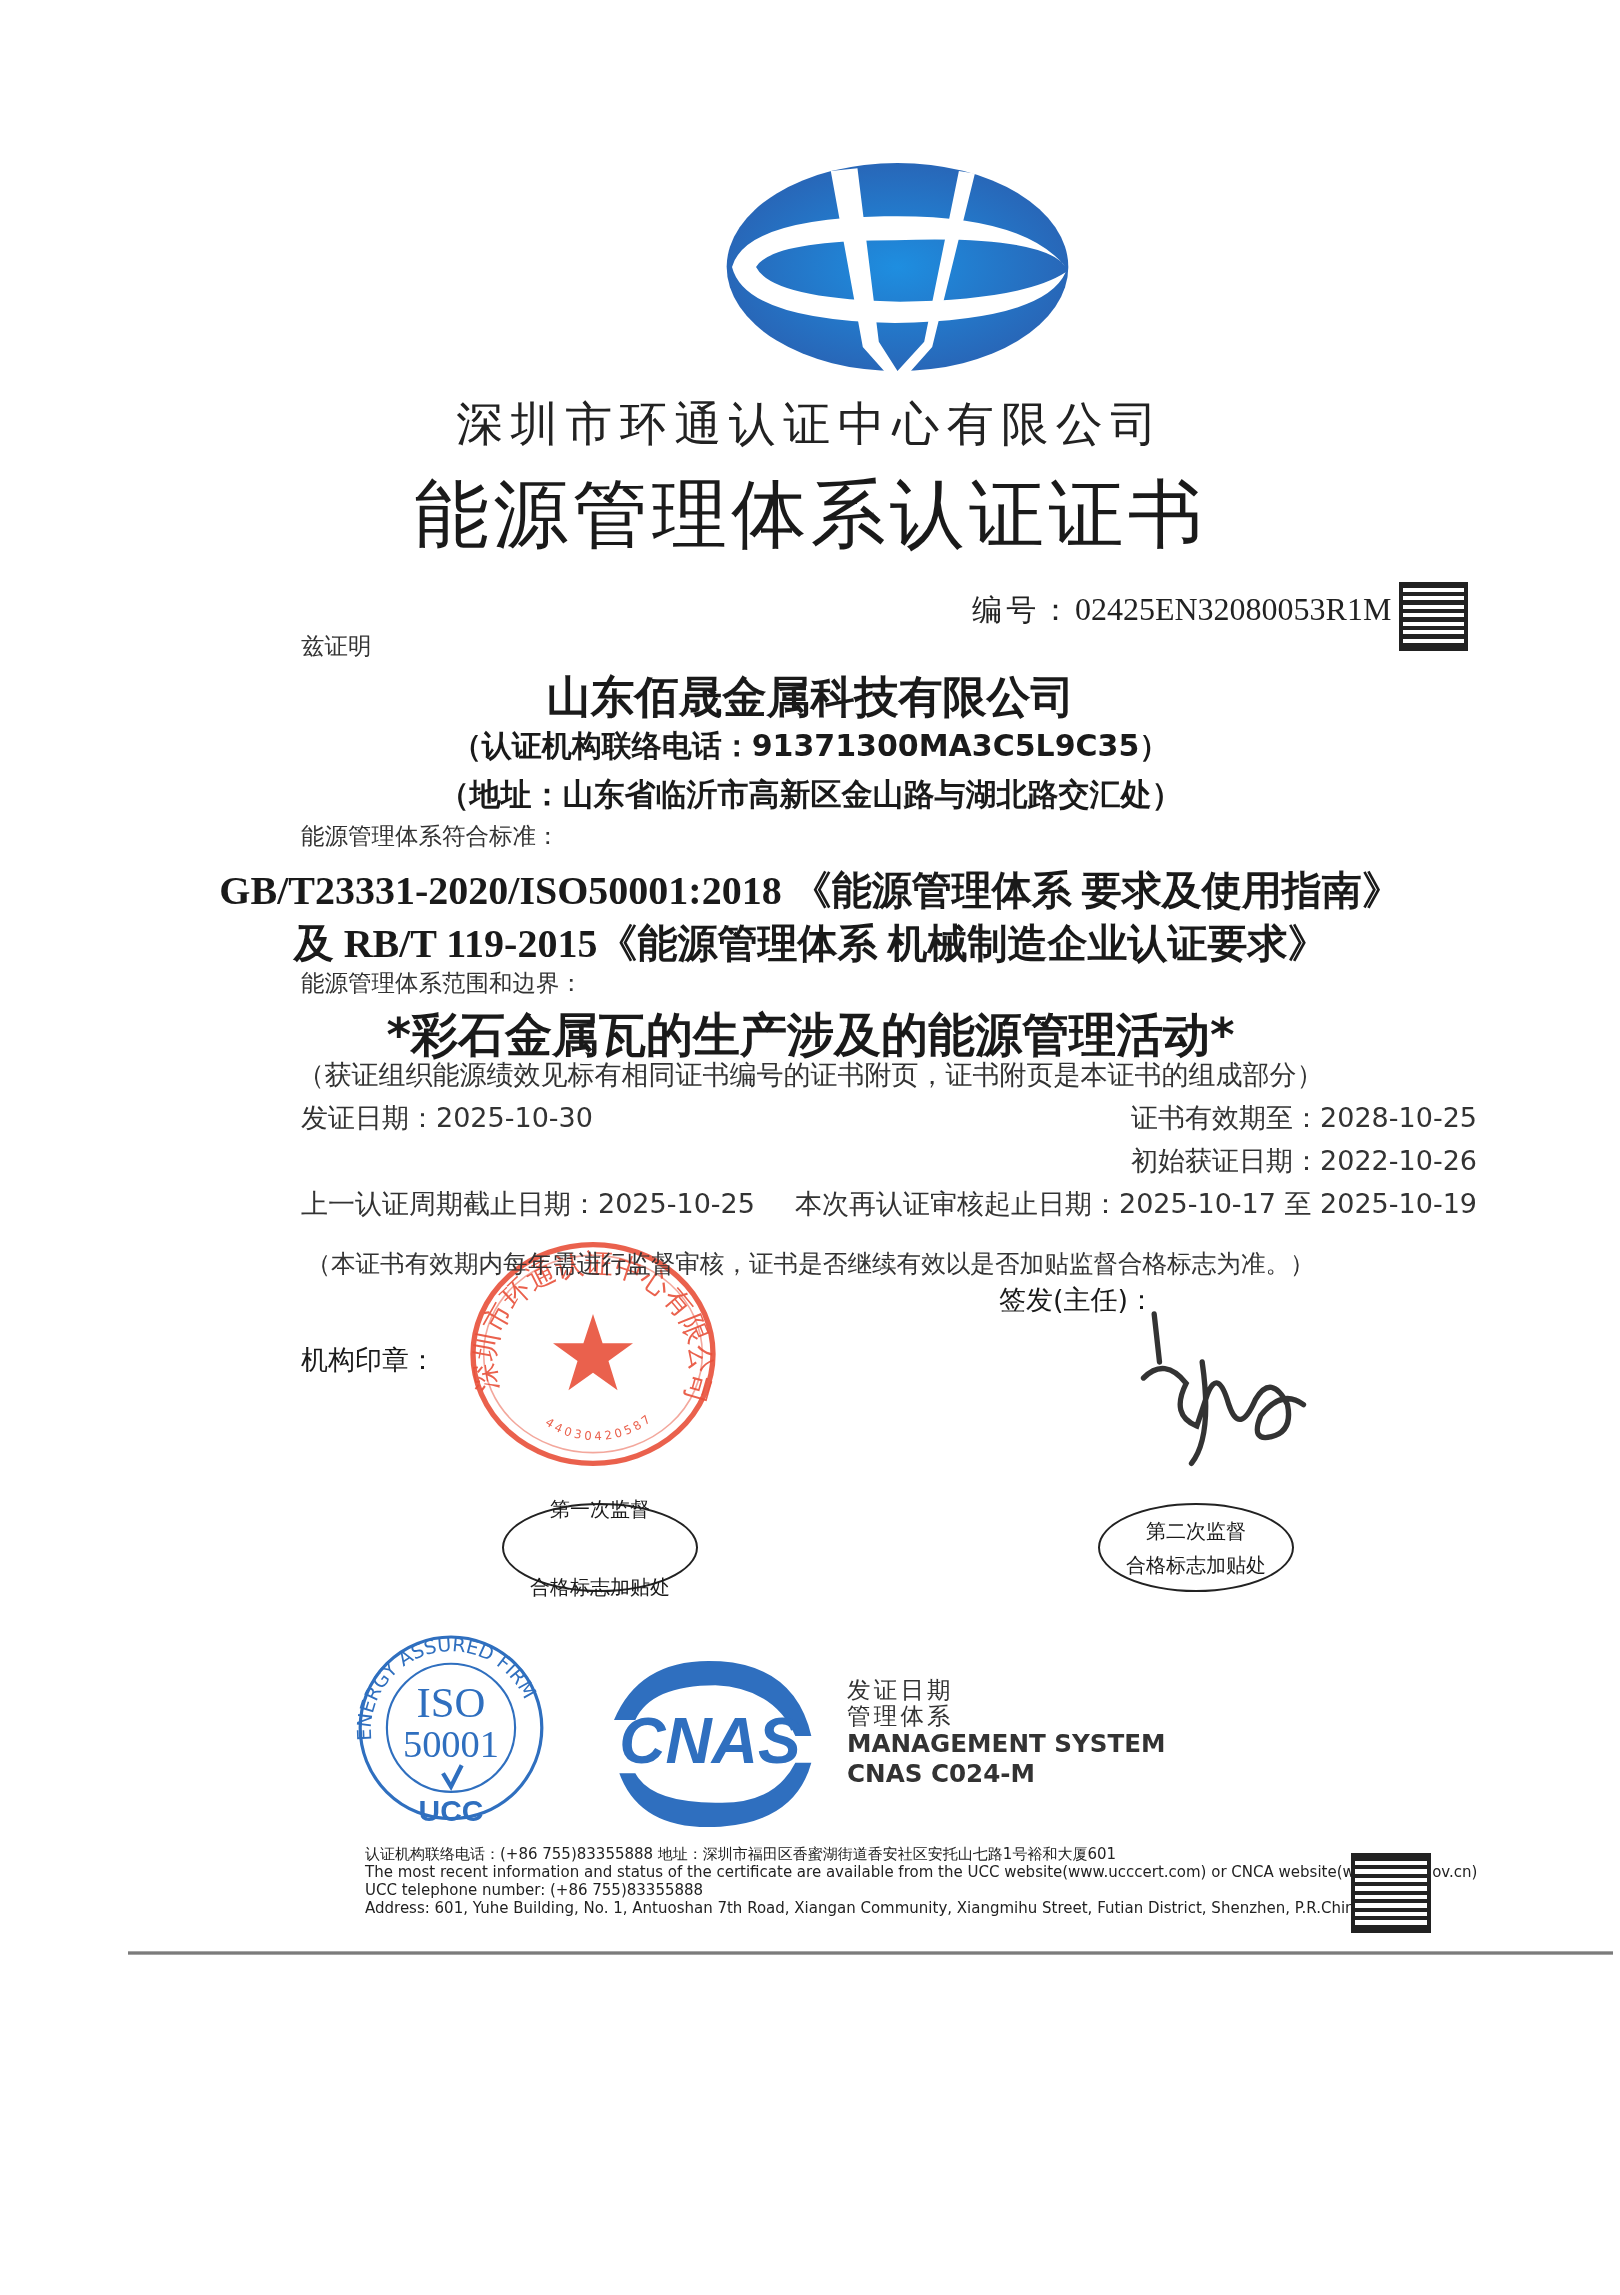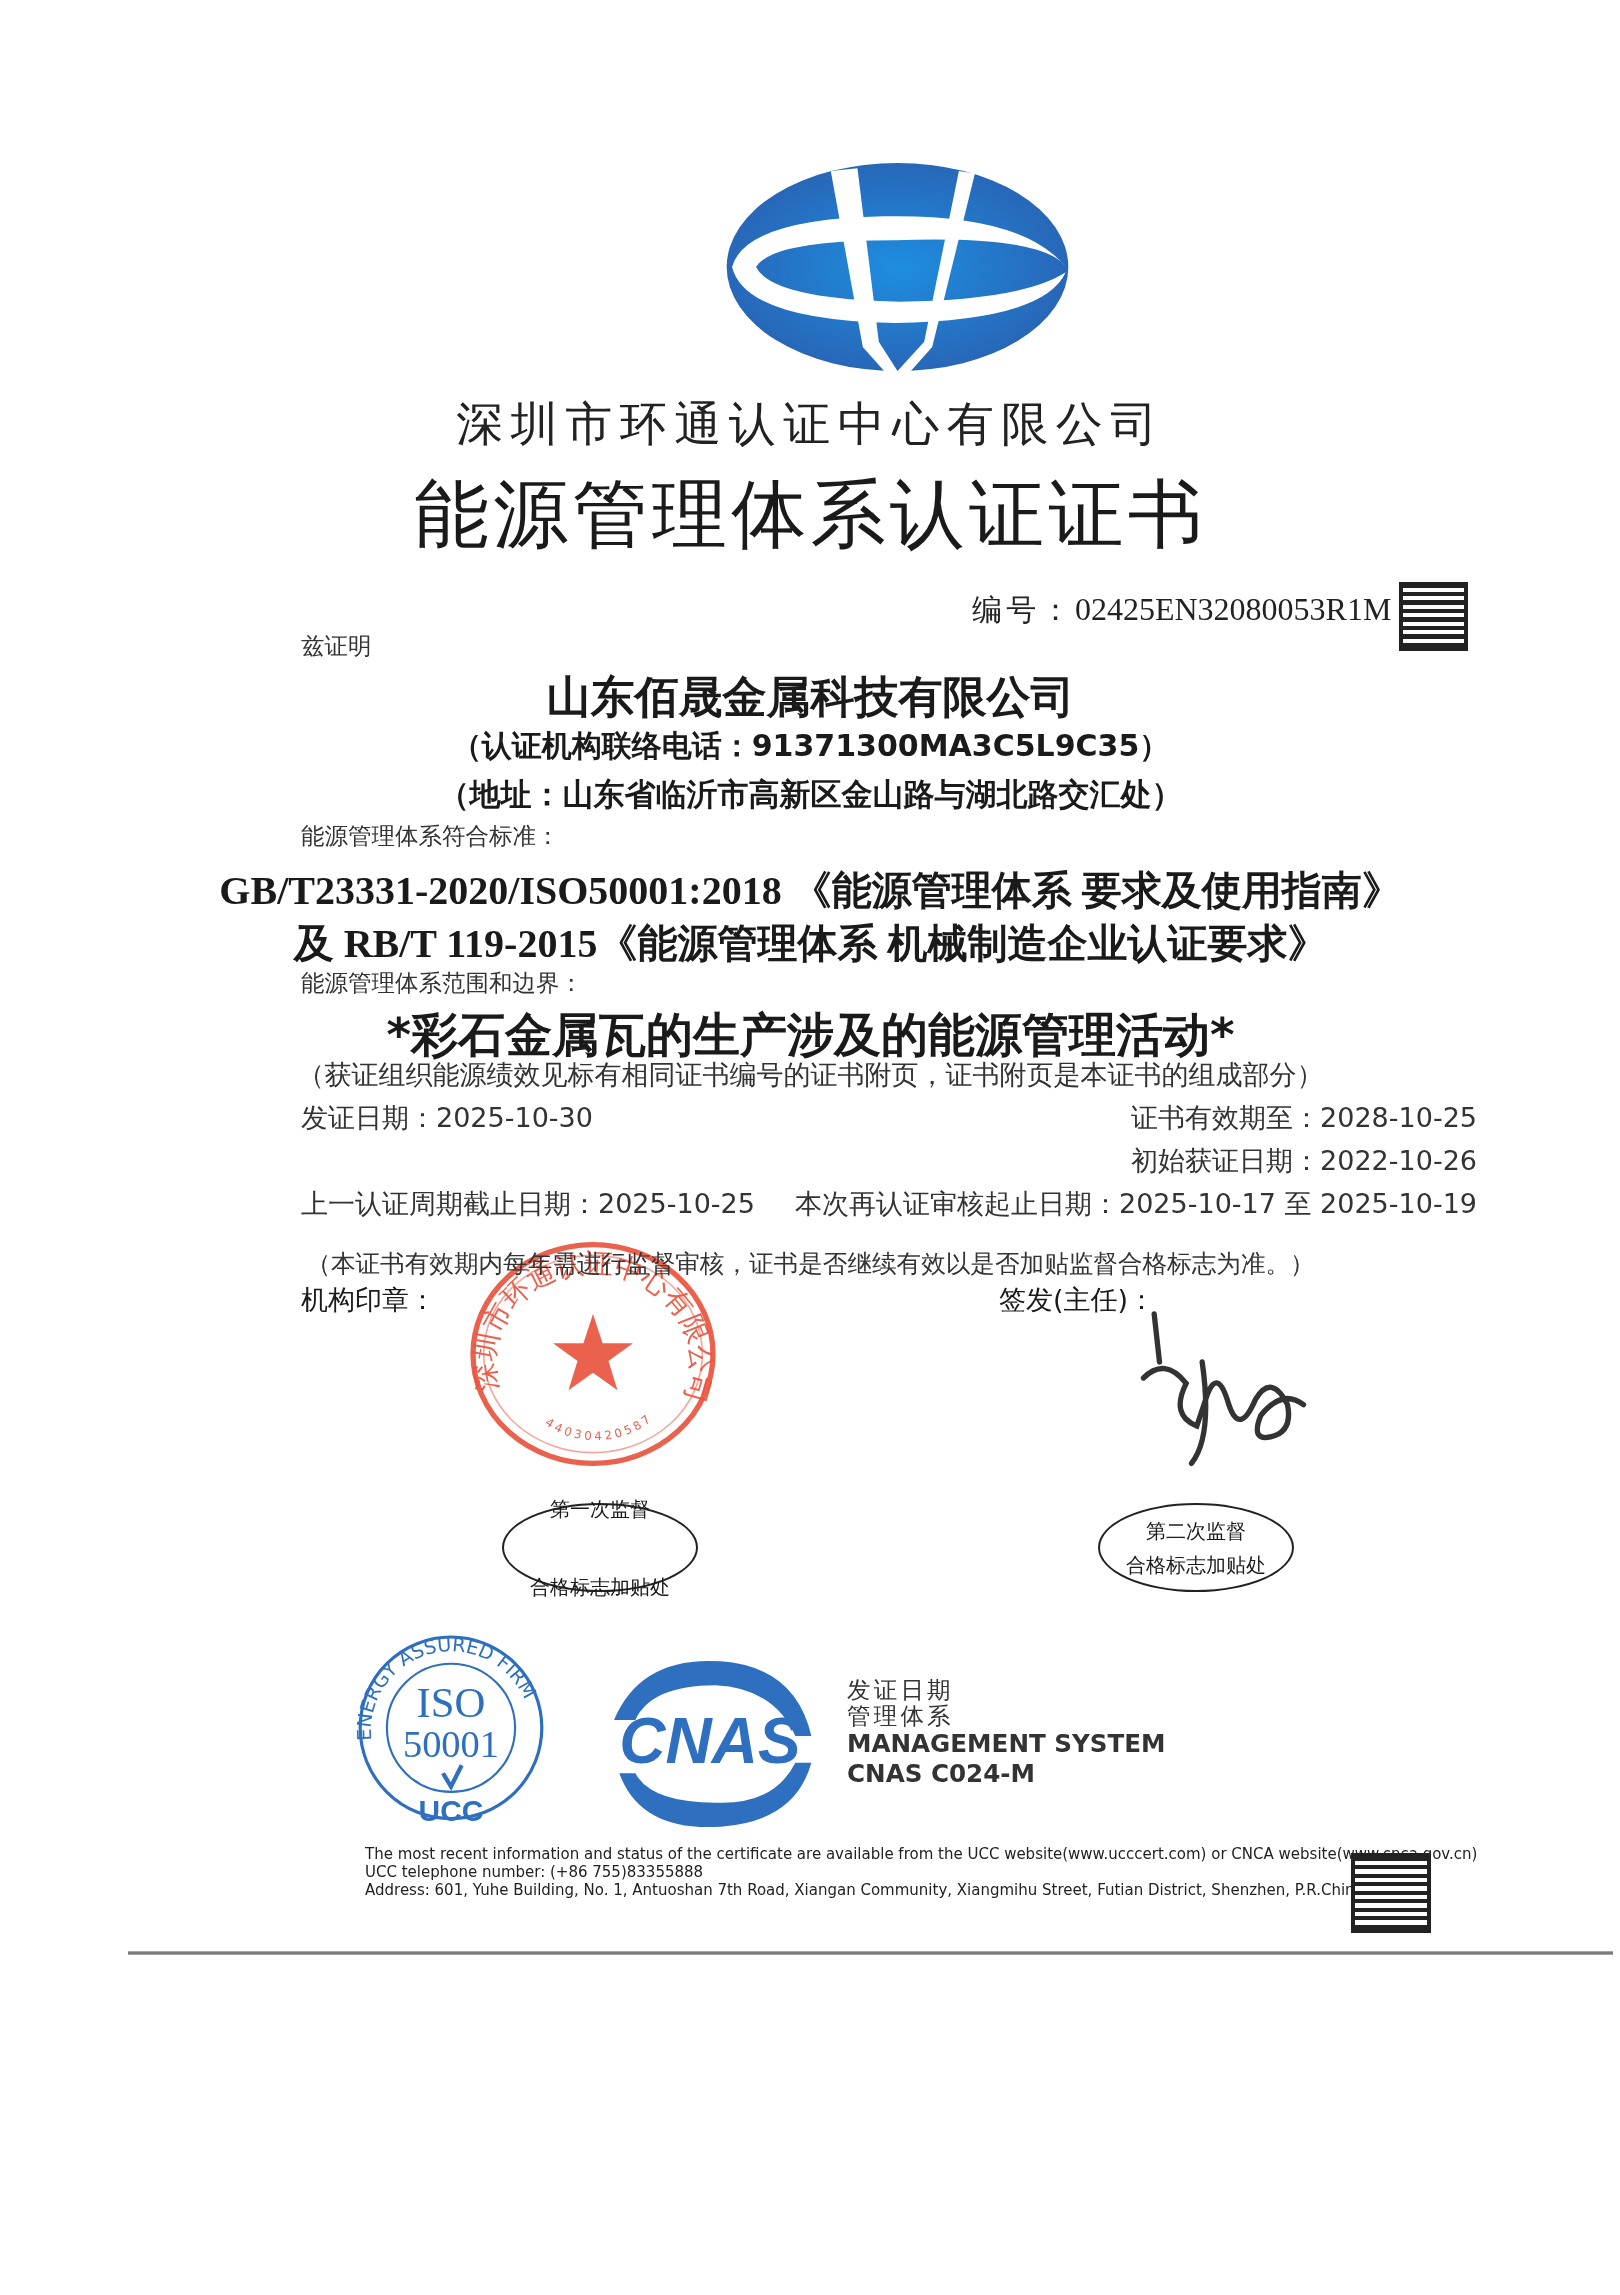--- a/index.html
+++ b/index.html
@@ -24,21 +24,21 @@
   .addr{top:774px;font-size:31px;font-weight:bold;}
   .lbl-std{left:301px;top:820px;}
   .std1{top:863px;font-size:40px;font-weight:bold;font-family:"Liberation Serif","DejaVu Serif",serif;}
   .std2{top:916px;font-size:40px;font-weight:bold;font-family:"Liberation Serif","DejaVu Serif",serif;left:107px;}
   .lbl-scope{left:301px;top:967px;}
   .scope{top:1004px;font-size:47px;font-weight:bold;}
   .scope-note{top:1057px;font-size:27px;color:#333;}
   .row{font-size:27px;color:#333;}
   .l{left:301px;} .r{right:144px;text-align:right;}
   .note{top:1247px;font-size:24.6px;color:#333;}
-  .seal-lbl{left:301px;top:1282px;font-size:27px;}
+  .seal-lbl{left:301px;top:1342px;font-size:27px;}
   .sign-lbl{left:999px;top:1282px;font-size:27px;}
   .seal{left:465px;top:1239px;width:256px;height:230px;}
   .sig{left:1122px;top:1298px;width:203px;height:176px;}
   .oval{width:192px;height:85px;border:2.1px solid #222;border-radius:50%;
         display:flex;flex-direction:column;align-items:center;justify-content:center;font-size:20px;line-height:34px;}
   .oval1{left:502px;top:1503px;gap:44px;}
   .oval2{left:1098px;top:1503px;}
   .iso{left:352px;top:1629px;width:198px;height:203px;}
   .cnas{left:598px;top:1656px;width:224px;height:176px;}
   .cnas-txt{left:847px;top:1677px;}
@@ -135,20 +135,21 @@
 </svg>
 
 <div class="abs cnas-txt">
   <div class="cnas-cn">发证日期</div>
   <div class="cnas-cn">管理体系</div>
   <div class="cnas-en">MANAGEMENT SYSTEM</div>
   <div class="cnas-en">CNAS C024-M</div>
 </div>
 
 <div class="abs foot">
+  <div>认证机构联络电话：(+86 755)83355888      地址：深圳市福田区香蜜湖街道香安社区安托山七路1号裕和大厦601</div>
   <div>The most recent information and status of the certificate are available from the UCC website(www.ucccert.com) or CNCA website(www.cnca.gov.cn)</div>
   <div>UCC telephone number: (+86 755)83355888</div>
   <div>Address: 601, Yuhe Building, No. 1, Antuoshan 7th Road, Xiangan Community, Xiangmihu Street, Futian District, Shenzhen, P.R.China</div>
 </div>
 <div class="abs qr qr-bottom"></div>
 
 <div class="abs rule"></div>
 
 
 </body></html>

